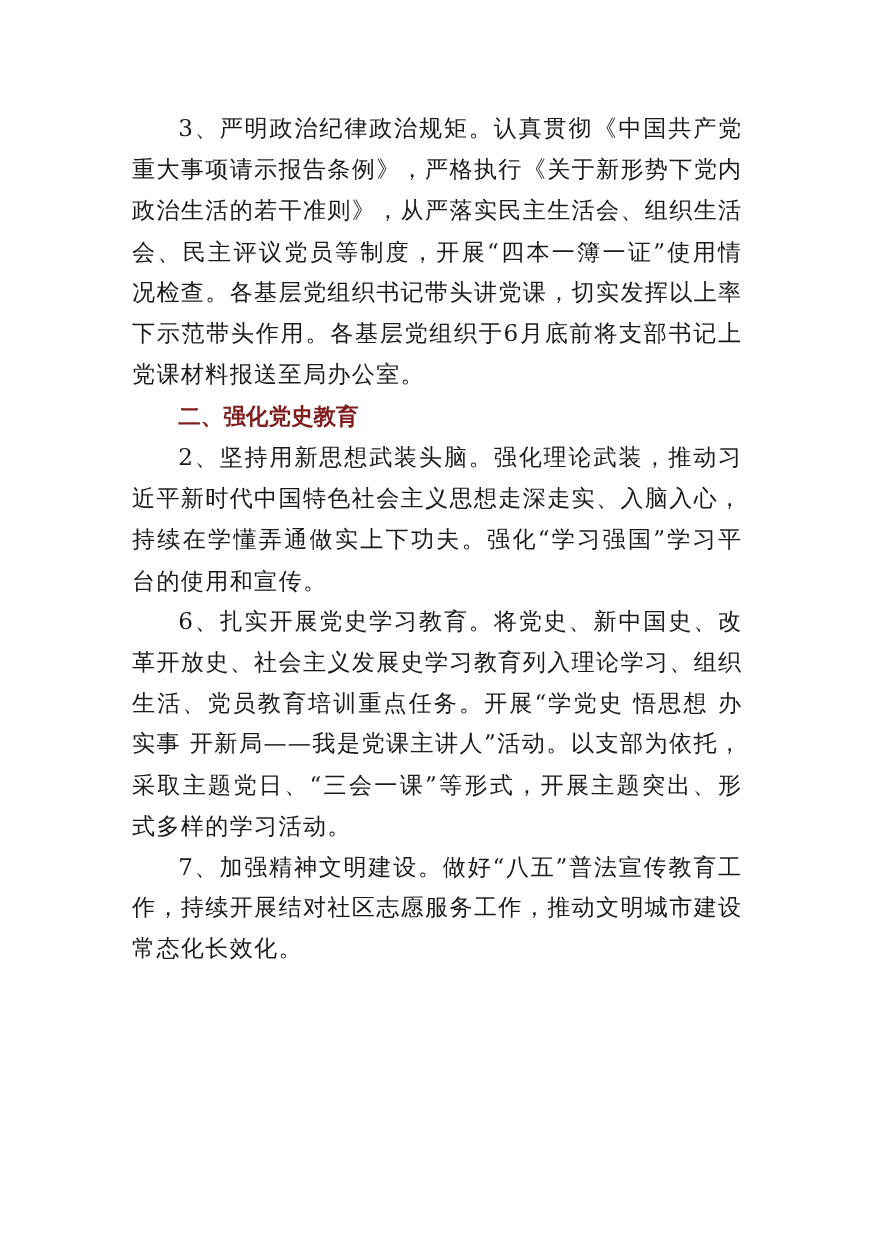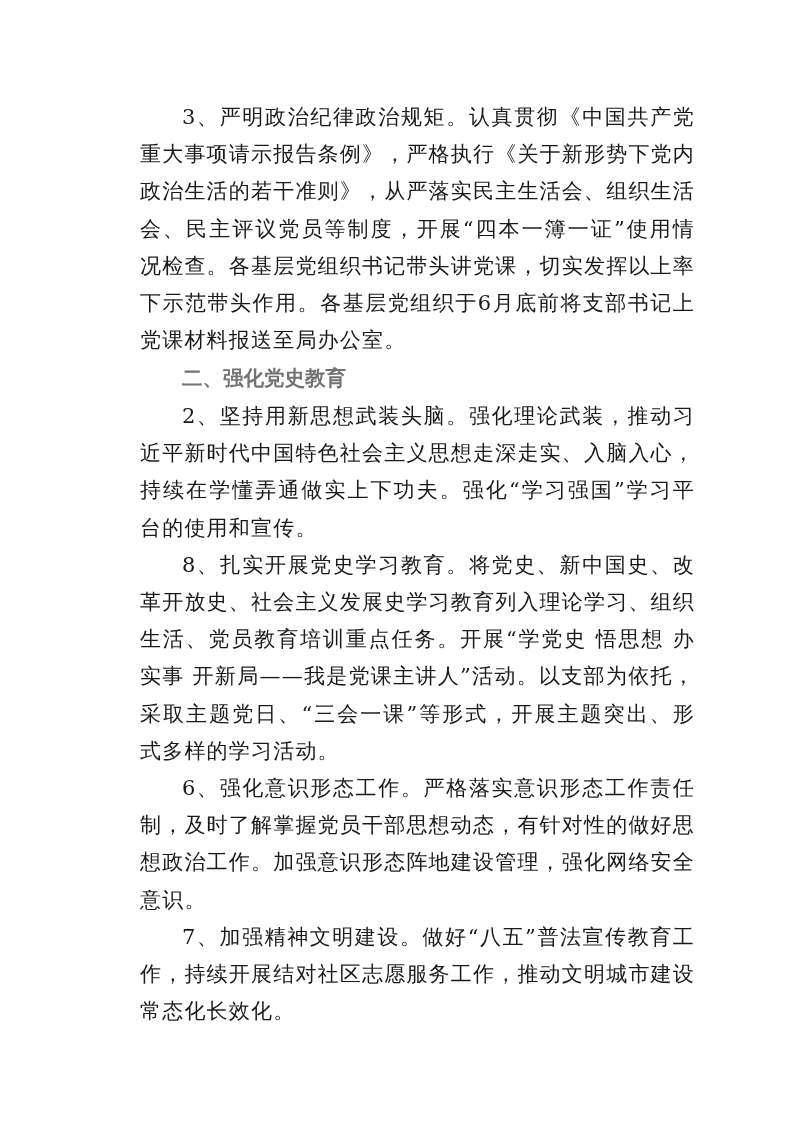--- a/index.html
+++ b/index.html
@@ -1,33 +1,32 @@
 <!DOCTYPE html>
 <html><head>
 <meta charset="utf-8">
 <style>
   html, body { margin: 0; padding: 0; background: #ffffff; }
   body { width: 793px; height: 1122px; position: relative; overflow: hidden; }
   .page {
     position: absolute; left: 120px; top: 99px; width: 555px;
     font-family: "DejaVu Serif", "Liberation Serif", serif;
-    color: #1a1a1a; font-size: 21px; line-height: 37.2px; margin-left: 20px;
+    color: #1a1a1a; font-size: 21px; line-height: 37.2px;
   }
   .para { margin: 0; text-indent: 42px; text-align: justify; text-align-last: left; letter-spacing: 1.2px; }
   .heading {
     margin: 0; text-indent: 42px;
     font-family: "DejaVu Sans", "Liberation Sans", sans-serif;
-    font-weight: bold; font-size: 20.5px; color: #737373;
+    font-weight: bold; font-size: 20.5px; color: #7f1d1d;
     line-height: 38.5px;
   }
   .heading.last { margin-top: 7px; }
 </style>
 </head>
 <body>
 
 <div class="page">
   <p class="para">3、严明政治纪律政治规矩。认真贯彻《中国共产党重大事项请示报告条例》，严格执行《关于新形势下党内政治生活的若干准则》，从严落实民主生活会、组织生活会、民主评议党员等制度，开展“四本一簿一证”使用情况检查。各基层党组织书记带头讲党课，切实发挥以上率下示范带头作用。各基层党组织于6月底前将支部书记上党课材料报送至局办公室。</p>
   <p class="heading">二、强化党史教育</p>
   <p class="para">2、坚持用新思想武装头脑。强化理论武装，推动习近平新时代中国特色社会主义思想走深走实、入脑入心，持续在学懂弄通做实上下功夫。强化“学习强国”学习平台的使用和宣传。</p>
-  <p class="para">8、扎实开展党史学习教育。将党史、新中国史、改革开放史、社会主义发展史学习教育列入理论学习、组织生活、党员教育培训重点任务。开展“学党史 悟思想 办实事 开新局——我是党课主讲人”活动。以支部为依托，采取主题党日、“三会一课”等形式，开展主题突出、形式多样的学习活动。</p>
-  <p class="para">6、强化意识形态工作。严格落实意识形态工作责任制，及时了解掌握党员干部思想动态，有针对性的做好思想政治工作。加强意识形态阵地建设管理，强化网络安全意识。</p>
+  <p class="para">6、扎实开展党史学习教育。将党史、新中国史、改革开放史、社会主义发展史学习教育列入理论学习、组织生活、党员教育培训重点任务。开展“学党史 悟思想 办实事 开新局——我是党课主讲人”活动。以支部为依托，采取主题党日、“三会一课”等形式，开展主题突出、形式多样的学习活动。</p>
   <p class="para">7、加强精神文明建设。做好“八五”普法宣传教育工作，持续开展结对社区志愿服务工作，推动文明城市建设常态化长效化。</p>
 </div>
 
 </body></html>

